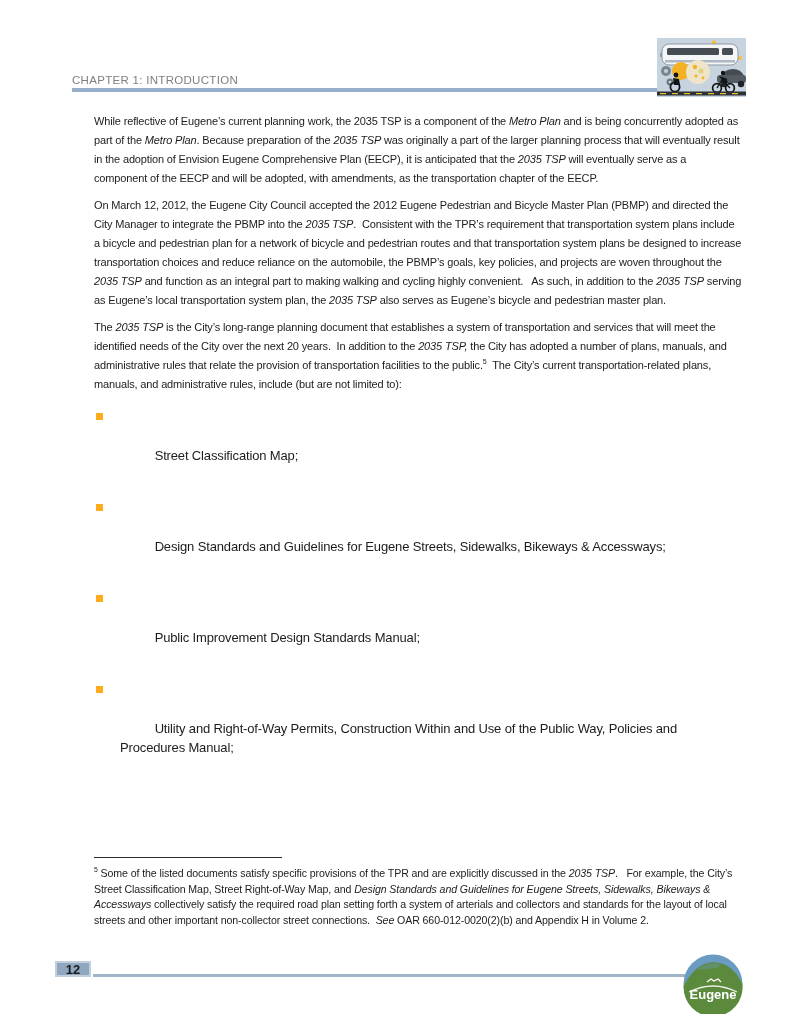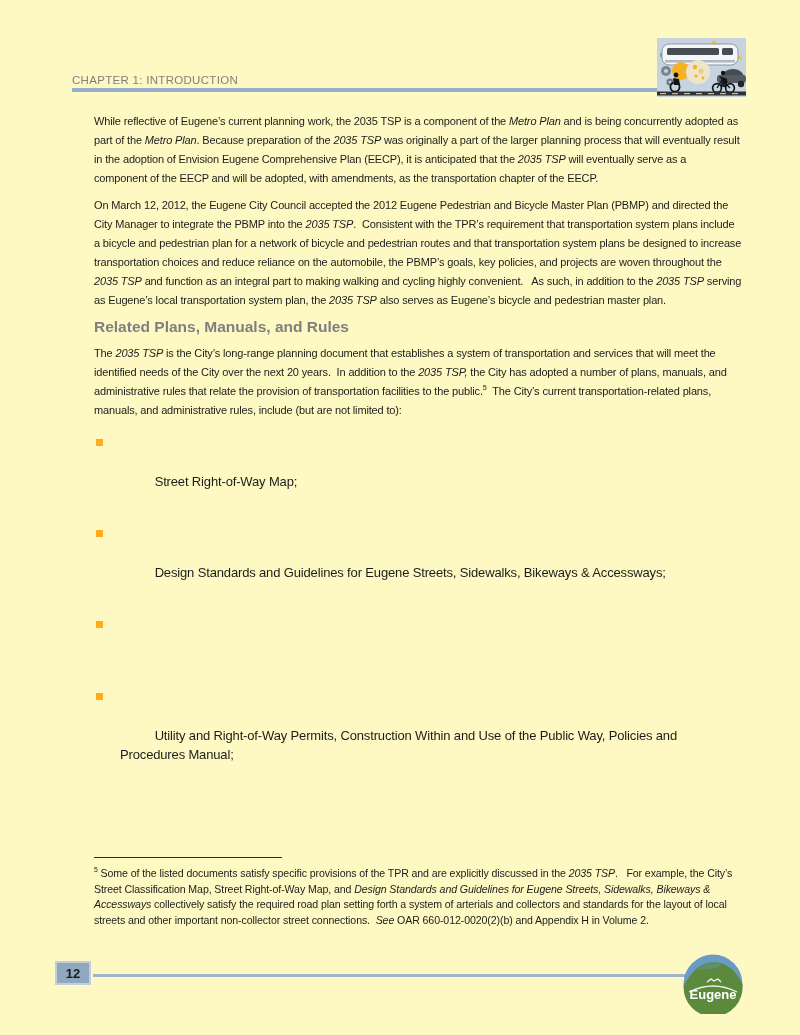--- a/index.html
+++ b/index.html
@@ -1,18 +1,18 @@
 <!DOCTYPE html>
 <html><head>
 <meta charset="utf-8">
 <style>
   html,body { margin:0; padding:0; background:#e8e8e8; }
   .page {
     position:relative; width:800px; height:1035px; margin:0 auto;
-    background:#fef9c3; overflow:hidden;
+    background:#ffffff; overflow:hidden;
     font-family:"Liberation Sans", sans-serif; color:#1c1c1c;
   }
   
   .chapter-label {
     position:absolute; left:72px; top:74px;
     font-size:11.5px; color:#7f7f7f; letter-spacing:.3px;
   }
   .chapter-rule {
     position:absolute; left:72px; top:88px; width:674px; height:4px;
     background:#95aecc;
@@ -49,21 +49,21 @@
     position:absolute; left:94px; top:857px; width:188px; height:1px;
     background:#2c2c2c;
   }
   .footnote {
     position:absolute; left:94px; top:866px; width:652px;
     font-size:10.6px; line-height:15.5px; letter-spacing:-0.1px;
     white-space:pre-wrap; color:#1c1c1c;
   }
   
   .page-number-badge {
-    position:absolute; left:55px; top:961px; width:36px; height:24px;
+    position:absolute; left:55px; top:961px; width:36px; height:16px;
     background:#8fa8c0; border:2px solid #c2cfdd; box-sizing:border-box;
     display:flex; align-items:center; justify-content:center;
     font-size:13px; font-weight:bold; color:#1a1a1a;
   }
   .footer-rule {
     position:absolute; left:93px; top:974px; width:597px; height:2.5px;
     background:#9fb4c9;
   }
   .eugene-logo { position:absolute; left:683px; top:954px; width:60px; height:60px; }
 </style>
@@ -129,33 +129,33 @@
 
     <div class="section">
       <p class="para"><span>While reflective of Eugene’s current planning work, the 2035 TSP is a component of the </span><span class="it">Metro Plan</span><span> and is being concurrently adopted as part of the </span><span class="it">Metro Plan</span><span>. Because preparation of the </span><span class="it">2035 TSP</span><span> was originally a part of the larger planning process that will eventually result in the adoption of Envision Eugene Comprehensive Plan (EECP), it is anticipated that the </span><span class="it">2035 TSP</span><span> will eventually serve as a component of the EECP and will be adopted, with amendments, as the transportation chapter of the EECP.</span></p>
     </div>
 
     <div class="section">
       <p class="para"><span>On March 12, 2012, the Eugene City Council accepted the 2012 Eugene Pedestrian and Bicycle Master Plan (PBMP) and directed the City Manager to integrate the PBMP into the </span><span class="it">2035 TSP</span><span>.  Consistent with the TPR’s requirement that transportation system plans include a bicycle and pedestrian plan for a network of bicycle and pedestrian routes and that transportation system plans be designed to increase transportation choices and reduce reliance on the automobile, the PBMP’s goals, key policies, and projects are woven throughout the </span><span class="it">2035 TSP</span><span> and function as an integral part to making walking and cycling highly convenient.   As such, in addition to the </span><span class="it">2035 TSP</span><span> serving as Eugene’s local transportation system plan, the </span><span class="it">2035 TSP</span><span> also serves as Eugene’s bicycle and pedestrian master plan.</span></p>
     </div>
 
     <div class="section">
-      <h2 class="section-heading">Related Plans, Manuals, and Rules</h2>
       <p class="para"><span>The </span><span class="it">2035 TSP</span><span> is the City’s long-range planning document that establishes a system of transportation and services that will meet the identified needs of the City over the next 20 years.  In addition to the </span><span class="it">2035 TSP,</span><span> the City has adopted a number of plans, manuals, and administrative rules that relate the provision of transportation facilities to the public.</span><sup>5</sup><span>  The City’s current transportation-related plans, manuals, and administrative rules, include (but are not limited to):</span></p>
       <ul class="bullet-list">
           <li class="bullet-item">
           <span class="bullet-square"></span>
-          <span>Street Right-of-Way Map;</span>
+          <span>Street Classification Map;</span>
         </li>
           <li class="bullet-item">
           <span class="bullet-square"></span>
           <span>Design Standards and Guidelines for Eugene Streets, Sidewalks, Bikeways &amp; Accessways;</span>
         </li>
           <li class="bullet-item">
           <span class="bullet-square"></span>
+          <span>Public Improvement Design Standards Manual;</span>
         </li>
           <li class="bullet-item">
           <span class="bullet-square"></span>
           <span>Utility and Right-of-Way Permits, Construction Within and Use of the Public Way, Policies and Procedures Manual;</span>
         </li>
         </ul>
     </div>
 
   </div>
 

